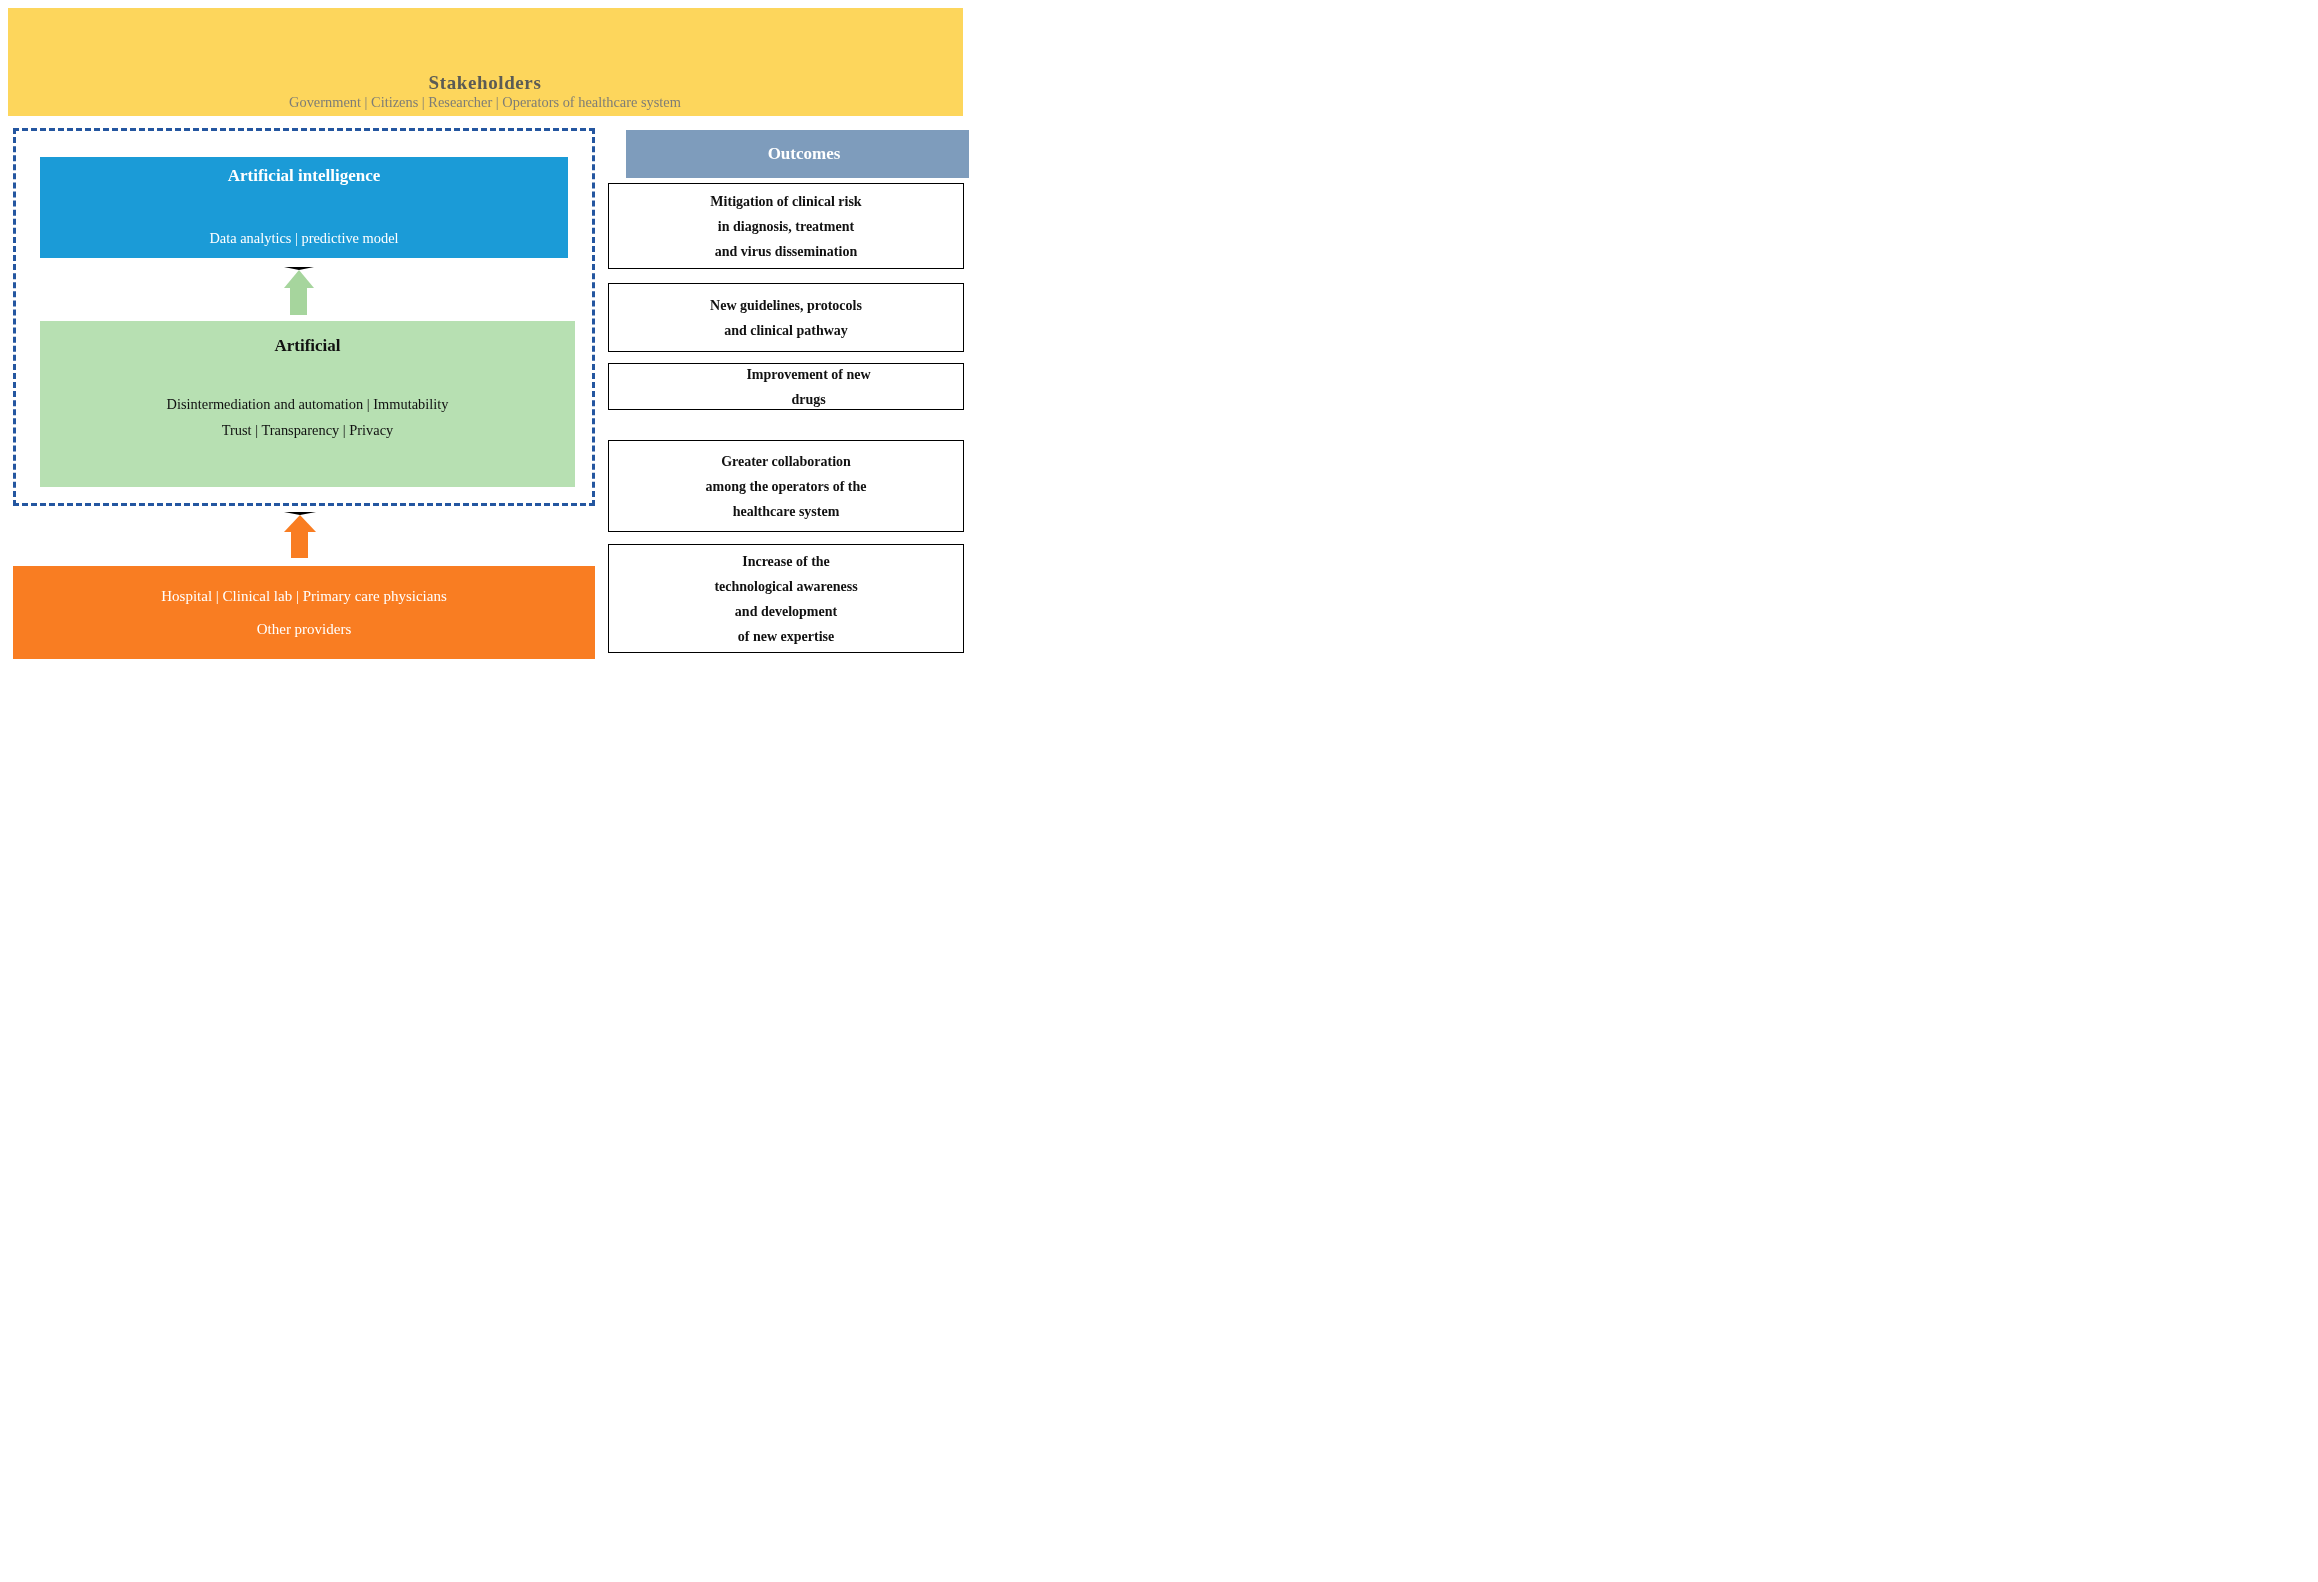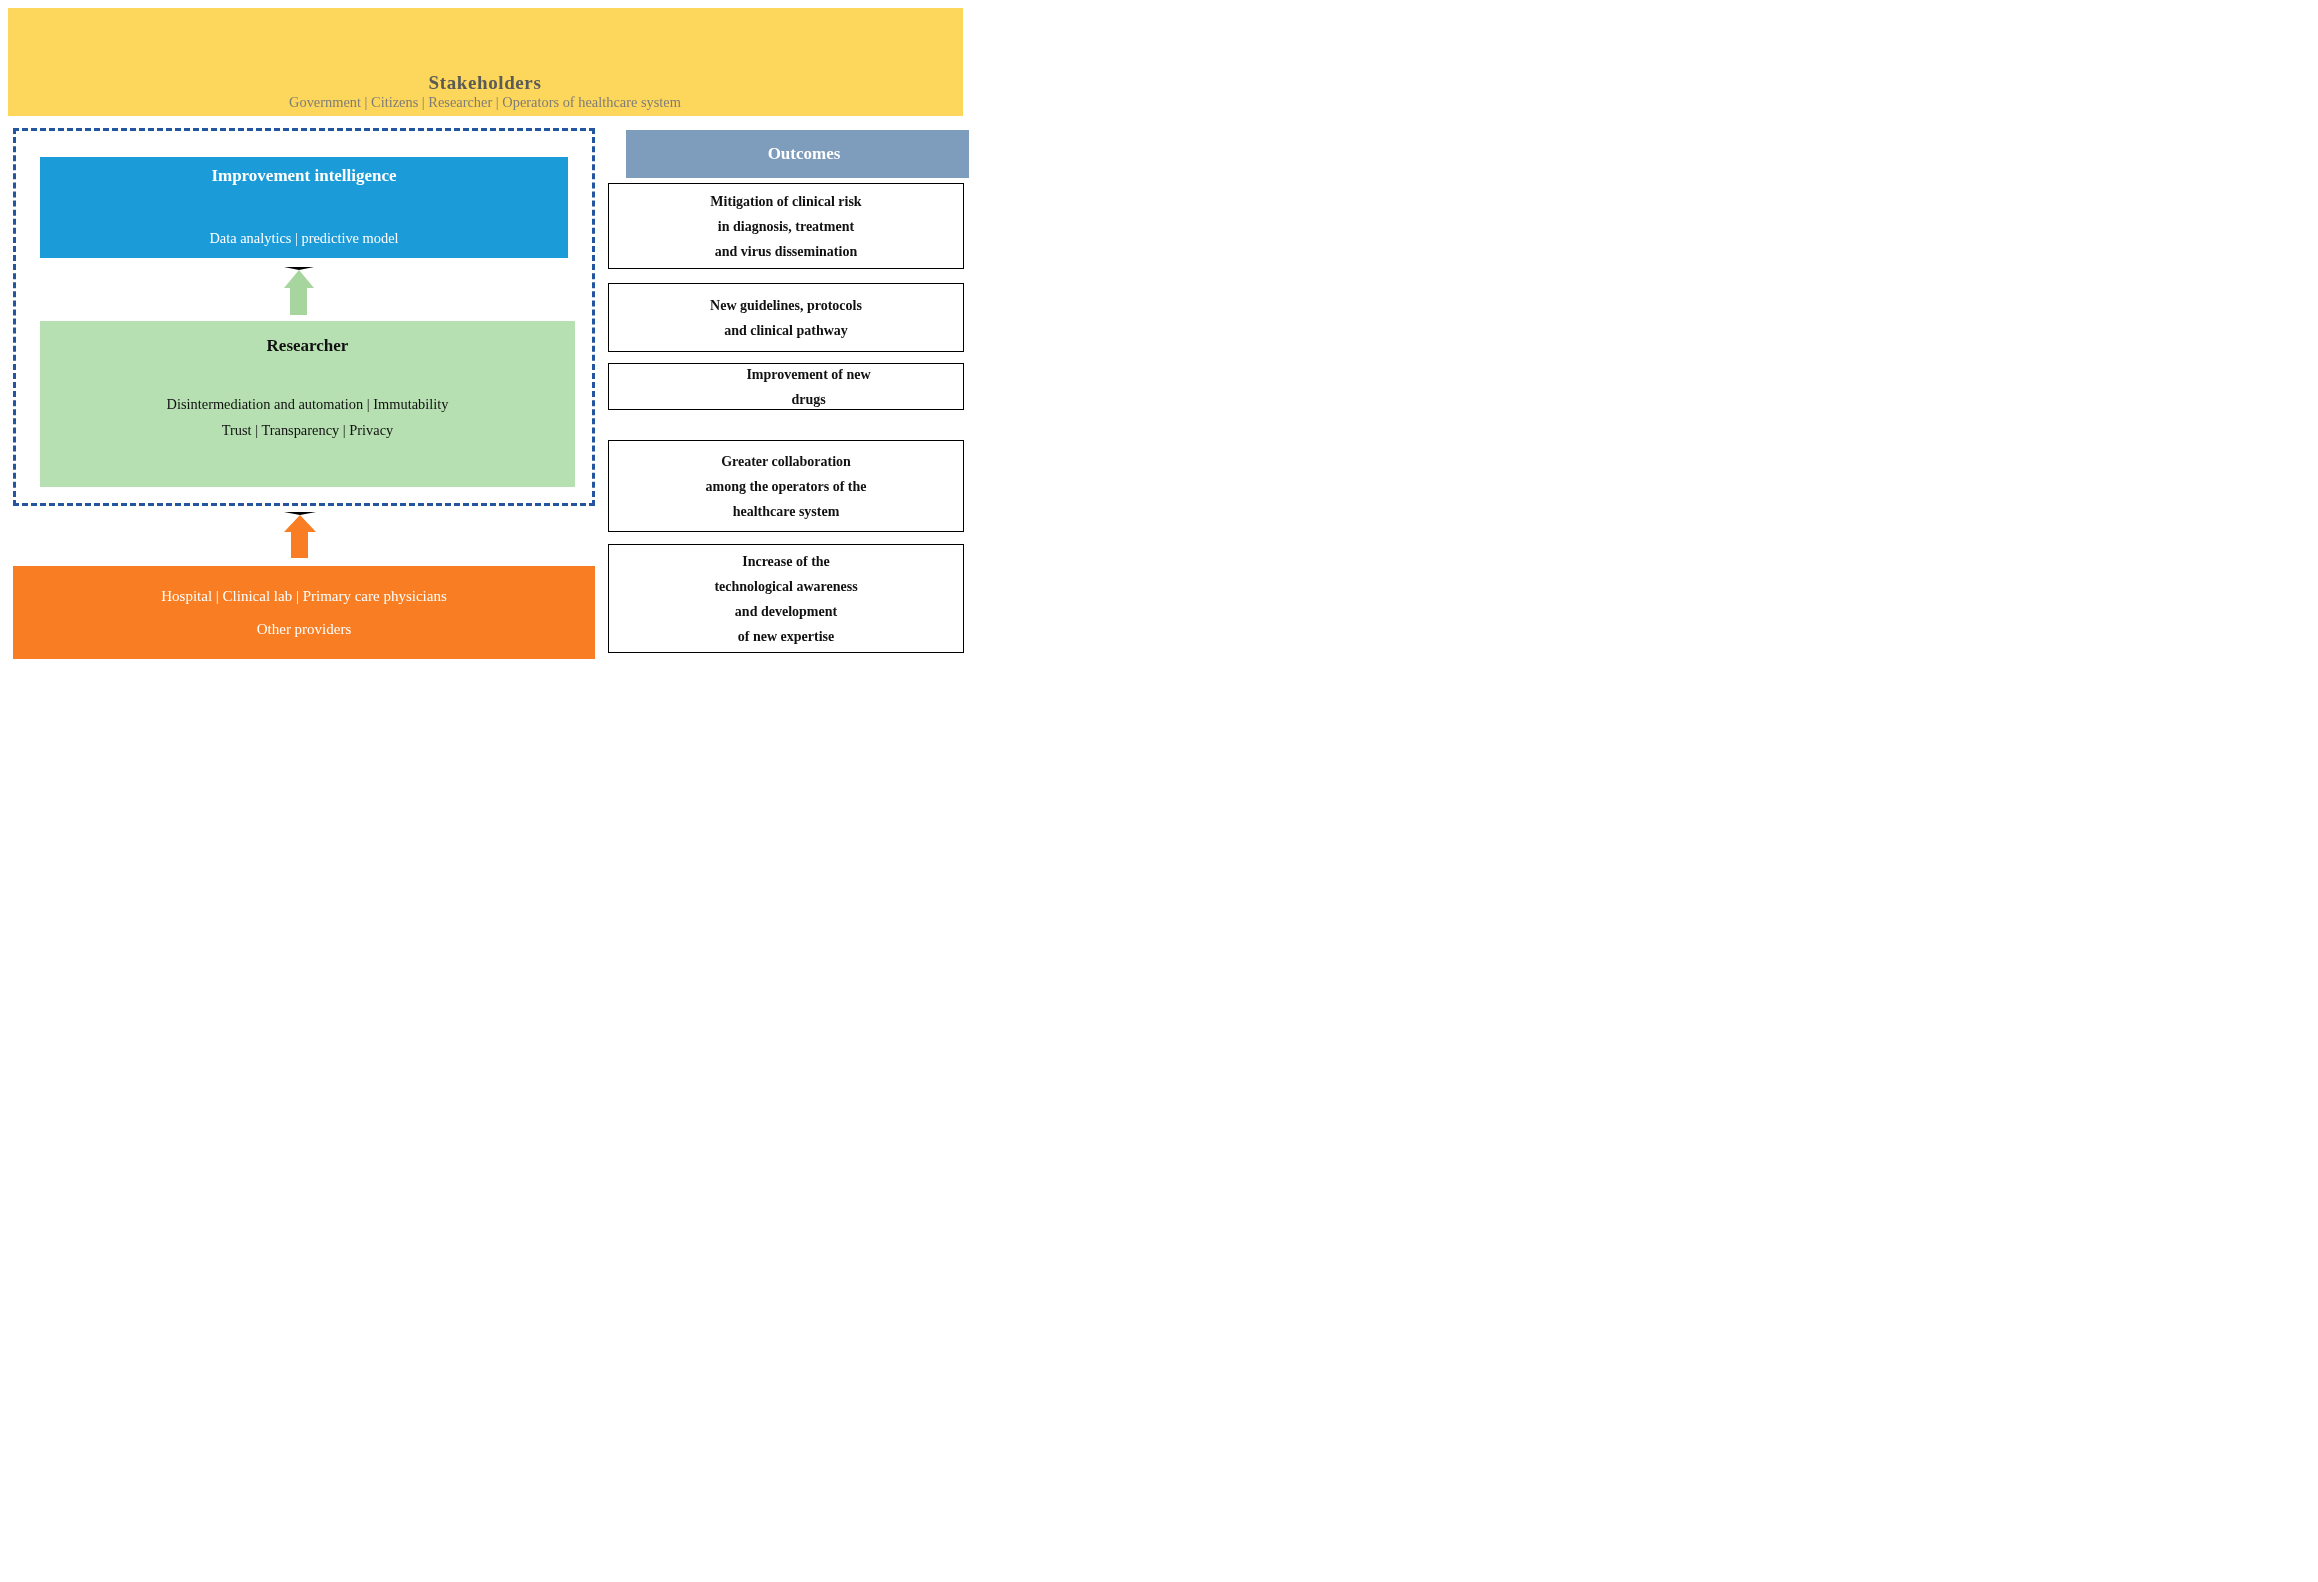--- a/index.html
+++ b/index.html
@@ -83,31 +83,31 @@
 <div class="stage">
 
   <div class="banner">
     <div class="banner-title">Stakeholders</div>
     <div class="banner-subtitle">Government | Citizens | Researcher | Operators of healthcare system</div>
   </div>
 
   <div class="dashed-frame"></div>
 
   <div class="ai-box">
-    <div class="ai-title">Improvement intelligence</div>
+    <div class="ai-title">Artificial intelligence</div>
     <div class="ai-subtitle">Data analytics | predictive model</div>
   </div>
 
   <div class="arrow-up arrow-green">
     <div class="arrow-head"></div>
     <div class="arrow-shaft"></div>
   </div>
 
   <div class="blockchain-box">
-    <div class="blockchain-title">Researcher</div>
+    <div class="blockchain-title">Artificial</div>
     <div class="blockchain-details">Disintermediation and automation | Immutability
 Trust | Transparency | Privacy</div>
   </div>
 
   <div class="arrow-up arrow-orange">
     <div class="arrow-head"></div>
     <div class="arrow-shaft"></div>
   </div>
 
   <div class="providers-box">

